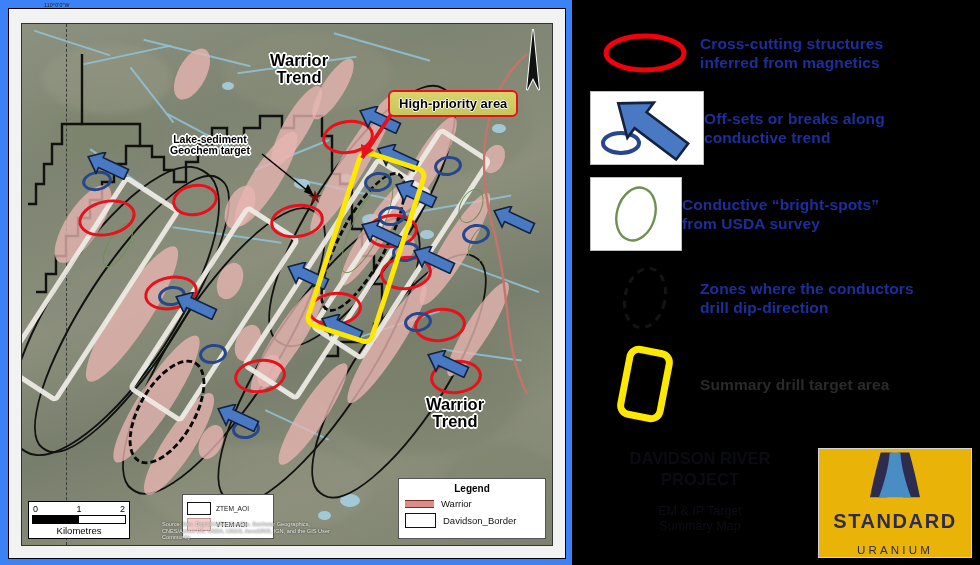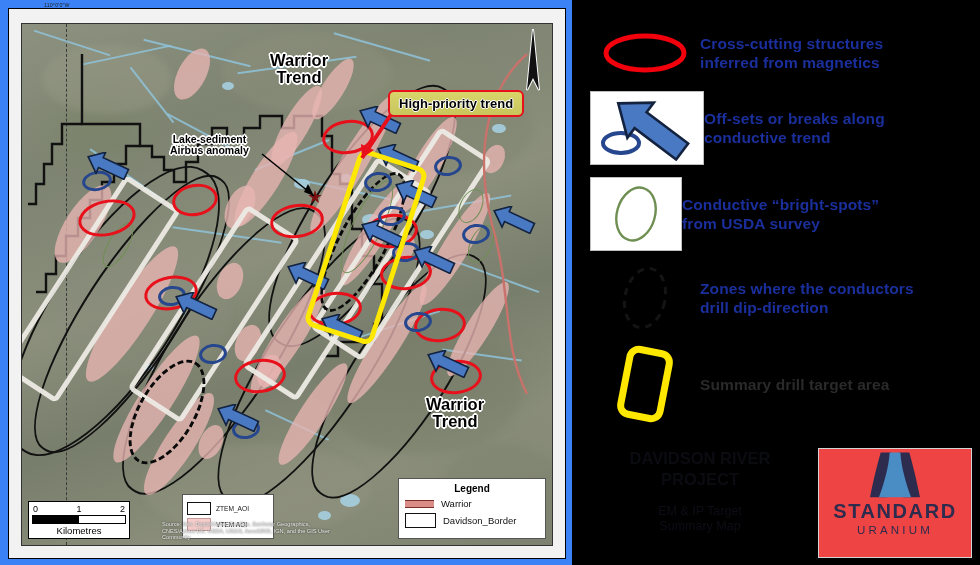--- a/index.html
+++ b/index.html
@@ -88,22 +88,22 @@
   .side-text{color:#1b2f9c;font-weight:bold;font-size:15.5px;line-height:19px;white-space:pre-line;letter-spacing:.1px;}
   .side-text.dim{color:#2a2a2a;}
 
   .sw-box-white{background:#fff;border:1.6px solid #bdbdbd;}
 
   #project-title{position:absolute;left:600px;top:448px;width:200px;text-align:center;color:#0b0b12;
     font-weight:bold;font-size:16.5px;line-height:21px;white-space:pre-line;}
   #project-sub{position:absolute;left:600px;top:504px;width:200px;text-align:center;color:#0d0d16;
     font-size:12.5px;line-height:15px;white-space:pre-line;}
 
-  #logo{position:absolute;left:818px;top:448px;width:152px;height:108px;background:#ef4444;border:1px solid #d4d4d4;
-    display:flex;flex-direction:column;align-items:center;justify-content:flex-start;gap:2px;}
+  #logo{position:absolute;left:818px;top:448px;width:152px;height:108px;background:#eab308;border:1px solid #d4d4d4;
+    display:flex;flex-direction:column;align-items:center;justify-content:space-between;gap:2px;}
   #logo .mark{width:92px;height:50px;}
   #logo .w1{font-size:20px;font-weight:bold;letter-spacing:1.6px;color:#2d2b4e;line-height:21px;}
   #logo .w2{font-size:11.5px;letter-spacing:3.2px;color:#2d2b4e;line-height:13px;}
 </style>
 </head>
 <body>
 
 <div id="root">
 
   <div id="map-panel">
@@ -298,21 +298,21 @@
 
         <svg style="position:absolute;left:0;top:0;width:530px;height:521px;" viewBox="0 0 530 521">
           <path d="M505,30 C470,60 450,120 470,200 C490,270 480,320 505,370" fill="none" stroke="#c8726b" stroke-width="2.4"></path>
         </svg>
 
         <div class="maplabel" style="left:248px;top:28px;font-size:16.5px;text-align:center;">Warrior
 Trend</div>
         <div class="maplabel" style="left:404px;top:372px;font-size:16.5px;text-align:center;">Warrior
 Trend</div>
         <div class="maplabel" style="left:148px;top:110px;font-size:10.5px;text-align:center;">Lake-sediment
-Airbus anomaly</div>
+Geochem target</div>
         <svg style="position:absolute;left:238px;top:128px;" width="60" height="50" viewBox="0 0 60 50">
           <line x1="2" y1="2" x2="54" y2="44" stroke="#000" stroke-width="1.6"></line>
           <path d="M54,44 L44,40 L48,32 Z" fill="#000"></path>
         </svg>
 
         <div id="scalebar">
           <div class="nums">
             <span>0</span>
             <span>1</span>
             <span>2</span>
@@ -354,21 +354,21 @@
           <path d="M11,1 L17,62 L11,50 L5,62 Z" fill="#111"></path>
         </svg>
 
       </div>
     </div>
 
     <svg id="callout-line" viewBox="0 0 44 60">
       <line x1="42" y1="2" x2="10" y2="50" stroke="#e8101a" stroke-width="4"></line>
       <path d="M10,50 L9,36 L22,42 Z" fill="#e8101a"></path>
     </svg>
-    <div id="callout">High-priority trend</div>
+    <div id="callout">High-priority area</div>
 
   </div>
 
   <div id="side">
 
     <div class="sideitem" style="left:18px;top:92px;width:390px;height:72px;">
       <span class="side-swatch sw-box-white" style="width:112px;height:72px;">
         <svg width="104" height="66" viewBox="0 0 104 66">
           <ellipse cx="26" cy="48" rx="18" ry="10" fill="none" stroke="#26468e" stroke-width="4"></ellipse>
           <g transform="rotate(37 52 30)">

